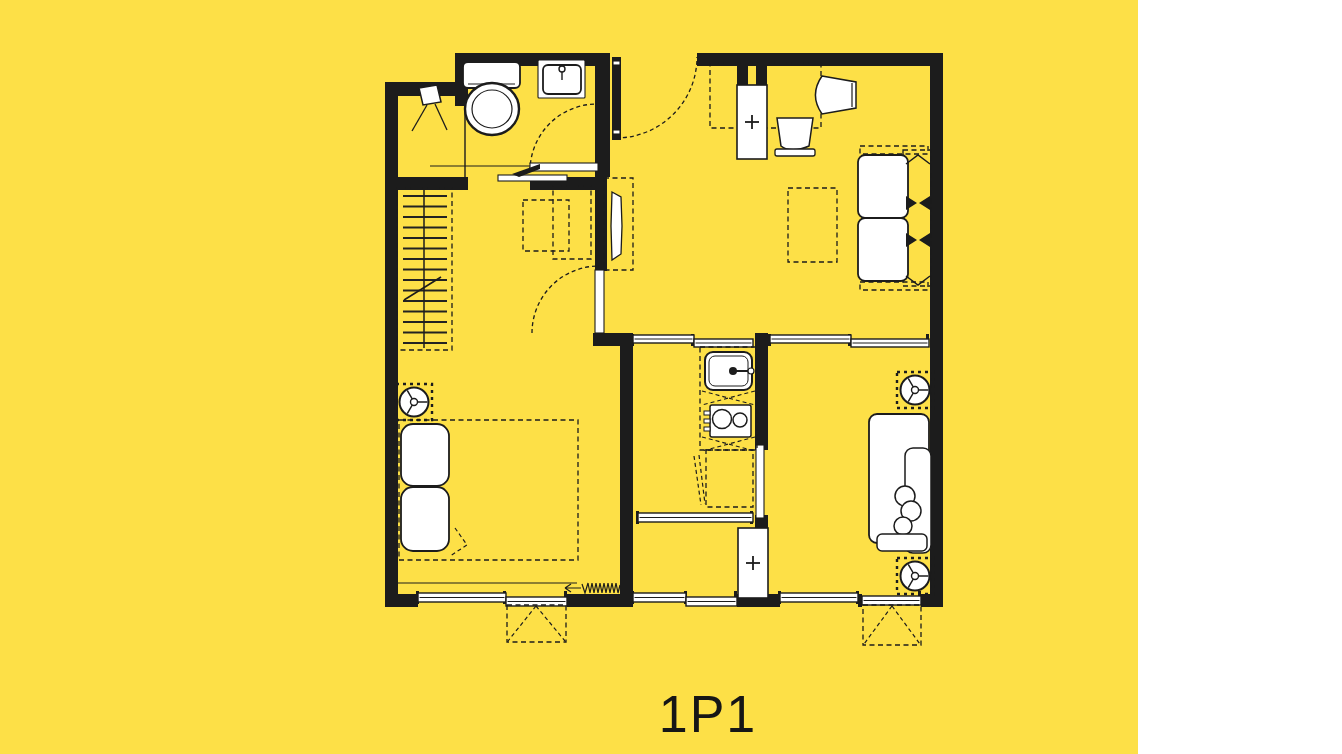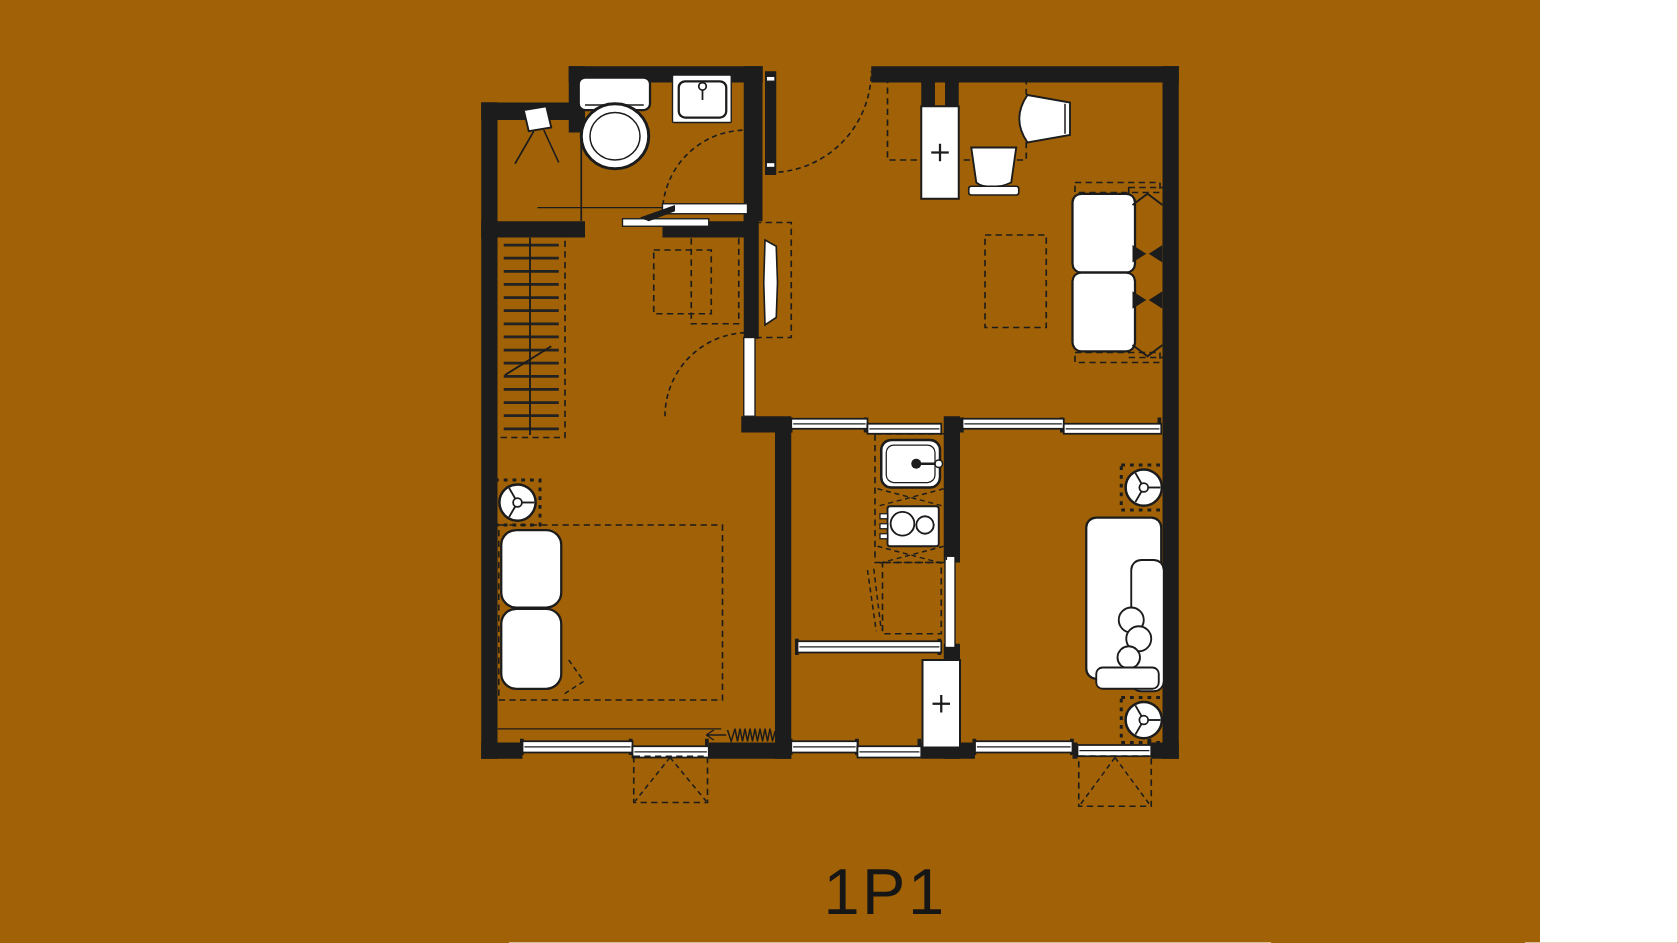--- a/index.html
+++ b/index.html
@@ -1,16 +1,16 @@
 <!DOCTYPE html>
 <html><head>
 <meta charset="utf-8">
 <style>
   html,body{margin:0;padding:0;background:#ffffff;}
-  .canvas{position:relative;width:1232px;height:754px;background:#a16207;overflow:hidden;}
+  .canvas{position:relative;width:1138px;height:754px;background:#fde047;overflow:hidden;}
   .canvas svg{position:absolute;left:0;top:0;width:1342px;height:754px;}
   .plan-label{
     position:absolute;left:618px;top:688px;width:180px;text-align:center;
     font-family:"Liberation Sans", sans-serif;font-size:52px;font-weight:400;
     letter-spacing:2px;color:#161616;line-height:1;
   }
 </style>
 </head>
 <body>
 

